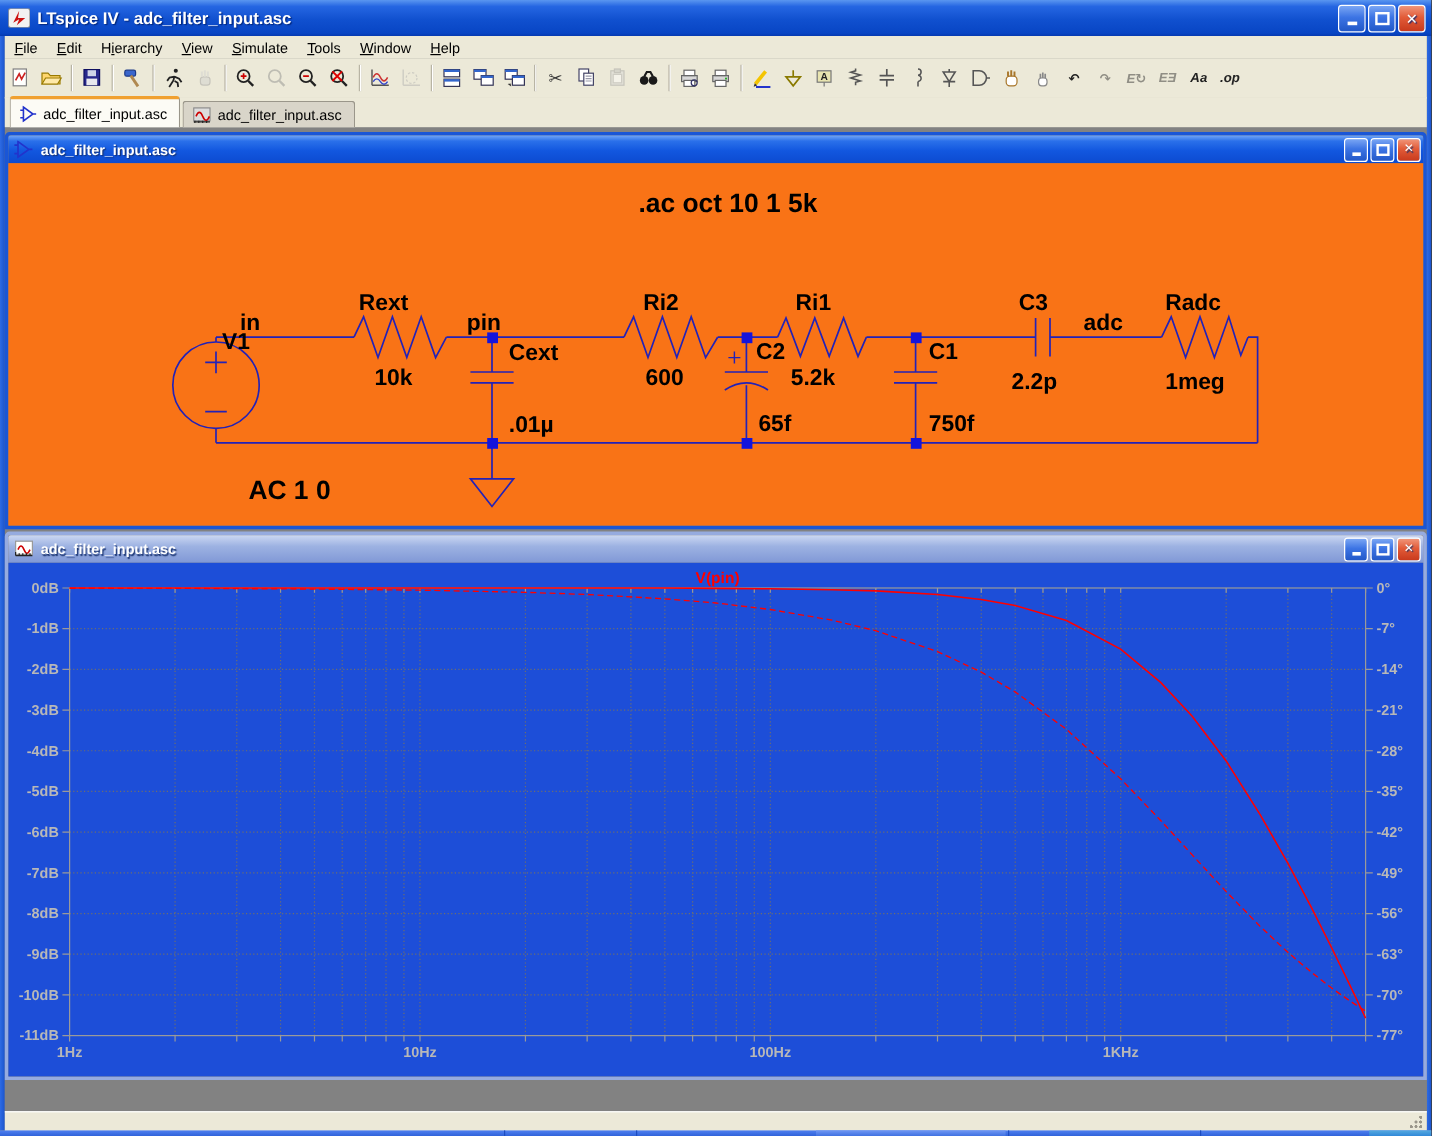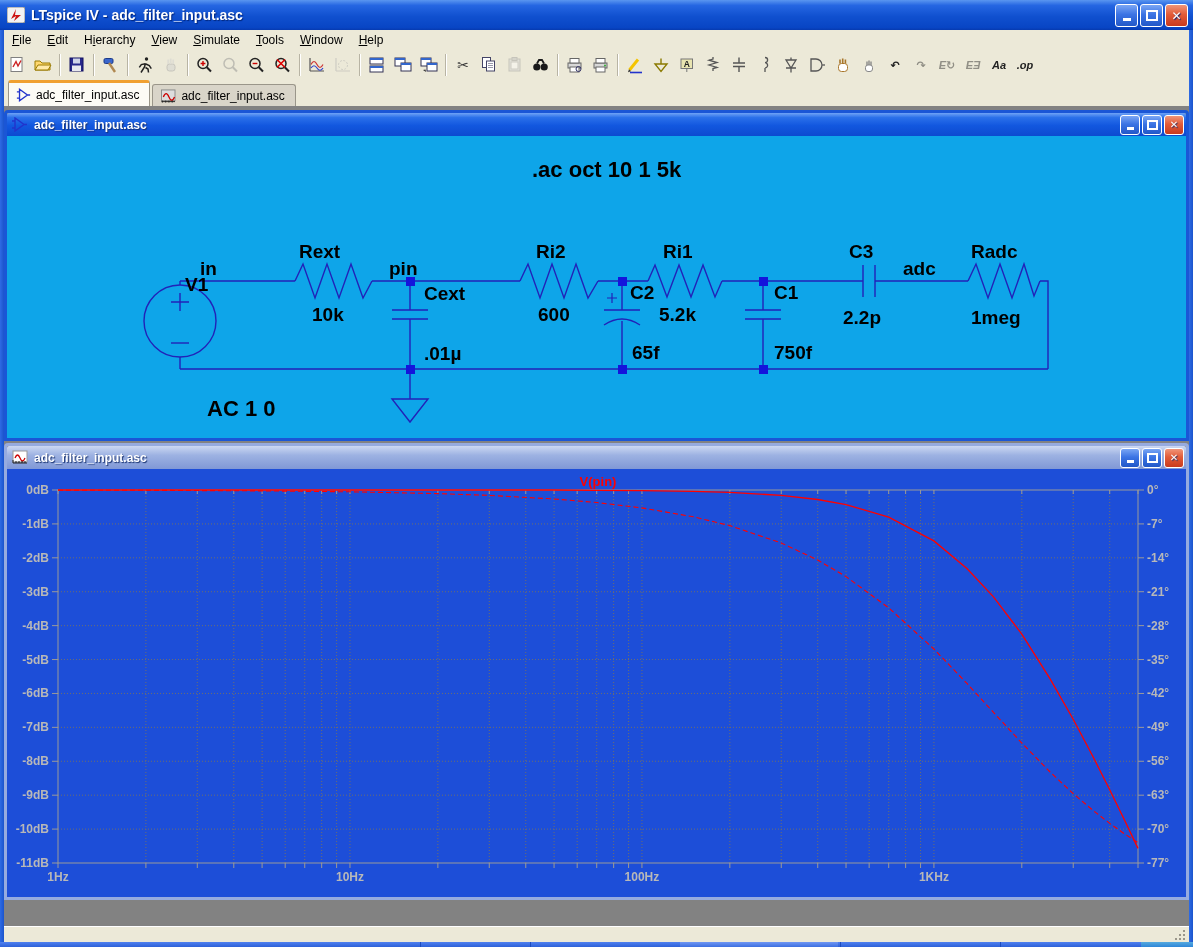--- a/index.html
+++ b/index.html
@@ -43,21 +43,21 @@
   
   .child{position:absolute;left:4px;width:1185px;box-sizing:border-box;border-radius:4px 4px 0 0;}
   .child.schem{top:110px;height:331px;border:3px solid #1a56d6;}
   .child.wave{top:443px;height:457px;border:3px solid #96abdf;}
   .childbar{height:23px;display:flex;align-items:center;color:#fff;font-weight:bold;font-size:12px;
     text-shadow:1px 1px 1px #16306e;border-radius:2px 2px 0 0;position:relative;}
   .childbar.active{background:linear-gradient(180deg,#6fa3f6 0%,#2a70ea 20%,#1257df 55%,#0c4ad0 100%);}
   .childbar.inactive{background:linear-gradient(180deg,#ccd8f2 0%,#9db2e2 40%,#8098d6 100%);}
   .childbar .cicon{margin:0 6px 0 4px;width:17px;height:15px;}
   .childbar .winbtns{top:2px;right:2px;}
-  .schem-client{position:relative;width:1179px;height:302px;background:#0ea5e9;overflow:hidden;}
+  .schem-client{position:relative;width:1179px;height:302px;background:#f97316;overflow:hidden;}
   .wave-client{position:relative;width:1179px;height:428px;background:#1d4ed8;overflow:hidden;}
   .schem-client svg, .wave-client svg{display:block;}
   text.slabel{font:bold 19px "Liberation Sans","DejaVu Sans",sans-serif;fill:#000;}
   text.sbig{font:bold 22px "Liberation Sans","DejaVu Sans",sans-serif;fill:#000;}
   
   .mdi-gap{position:absolute;left:4px;top:900px;width:1185px;height:26px;background:#828282;}
   .statusbar{position:absolute;left:4px;top:926px;width:1185px;height:16px;background:#ece9d8;
     border-top:1px solid #fff;}
   .grip{position:absolute;right:3px;bottom:2px;width:12px;height:12px;
     background:

